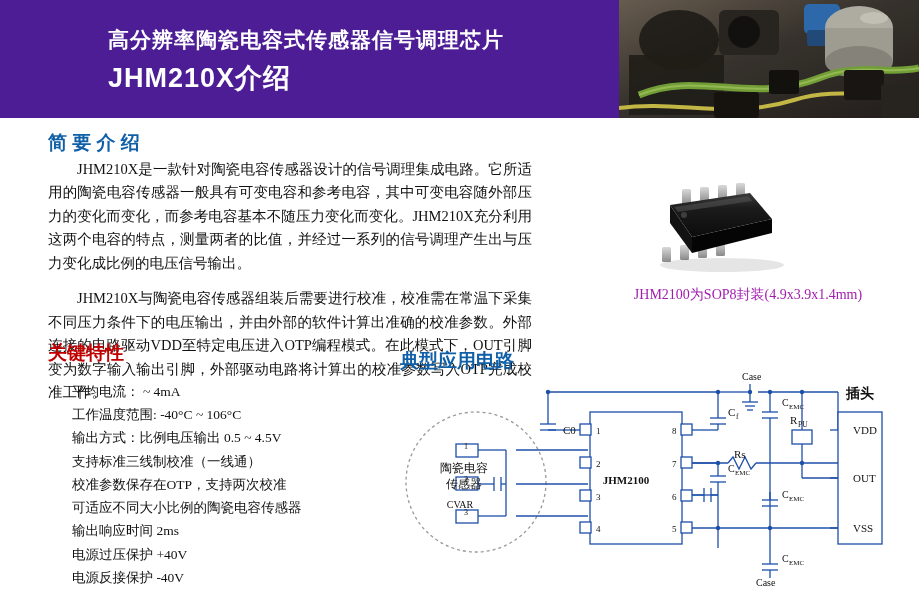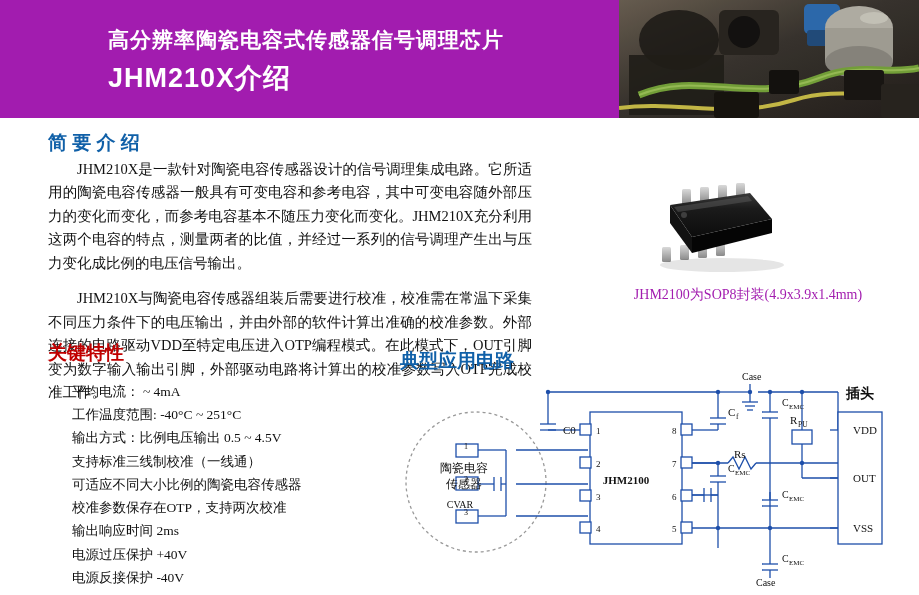--- a/index.html
+++ b/index.html
@@ -6,21 +6,21 @@
   body{
     width:919px;height:595px;
     background:#ffffff;
     font-family:"Liberation Serif", serif;
     position:relative;
     overflow:hidden;
   }
   
   .header{
     position:absolute;left:0;top:0;width:919px;height:118px;
-    background:#a21caf;
+    background:#4c1d95;
   }
   .header-photo{
     position:absolute;right:0;top:0;width:300px;height:118px;
     overflow:hidden;
     background:#4a4036;
   }
   .photo-svg{display:block;}
   .header-title-1{
     position:absolute;left:108px;top:26px;
     color:#ffffff;font-size:21px;letter-spacing:1px;
@@ -162,25 +162,25 @@
     <circle cx="84" cy="40" r="3" fill="#3e3e3e"></circle>
 
     <ellipse cx="122" cy="90" rx="62" ry="7" fill="#000" opacity="0.10"></ellipse>
   </svg>
 </div>
 <div class="chip-caption">JHM2100为SOP8封装(4.9x3.9x1.4mm)</div>
 
 <div class="h-red" id="features-heading">关键特性</div>
 <div class="features">
   <div>平均电流： ~ 4mA</div>
-  <div>工作温度范围: -40°C ~ 251°C</div>
+  <div>工作温度范围: -40°C ~ 106°C</div>
   <div>输出方式：比例电压输出 0.5 ~ 4.5V</div>
   <div>支持标准三线制校准（一线通）</div>
+  <div>校准参数保存在OTP，支持两次校准</div>
   <div>可适应不同大小比例的陶瓷电容传感器</div>
-  <div>校准参数保存在OTP，支持两次校准</div>
   <div>输出响应时间  2ms</div>
   <div>电源过压保护 +40V</div>
   <div>电源反接保护 -40V</div>
 
 </div>
 
 <div class="h-blue" id="circuit-heading">典型应用电路</div>
 
 <div class="circuit">
   <svg width="520" height="220" viewBox="0 0 520 220">

